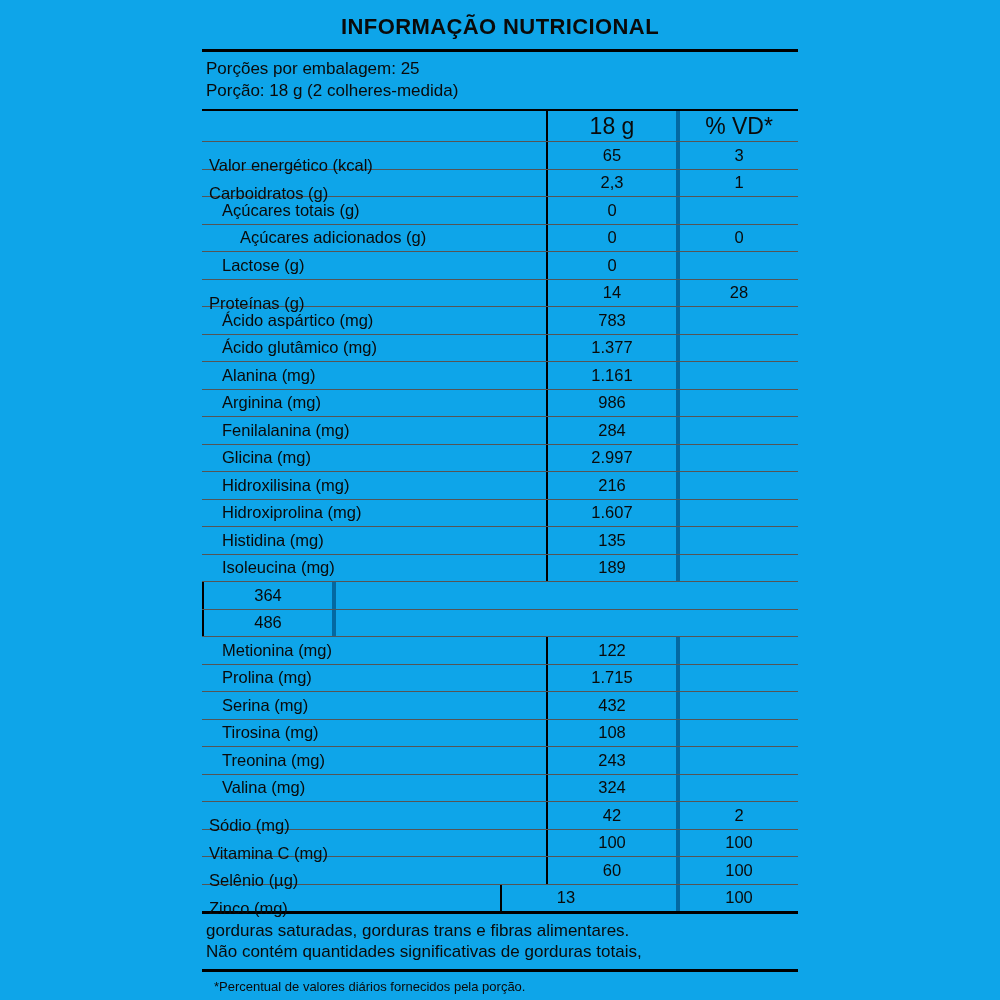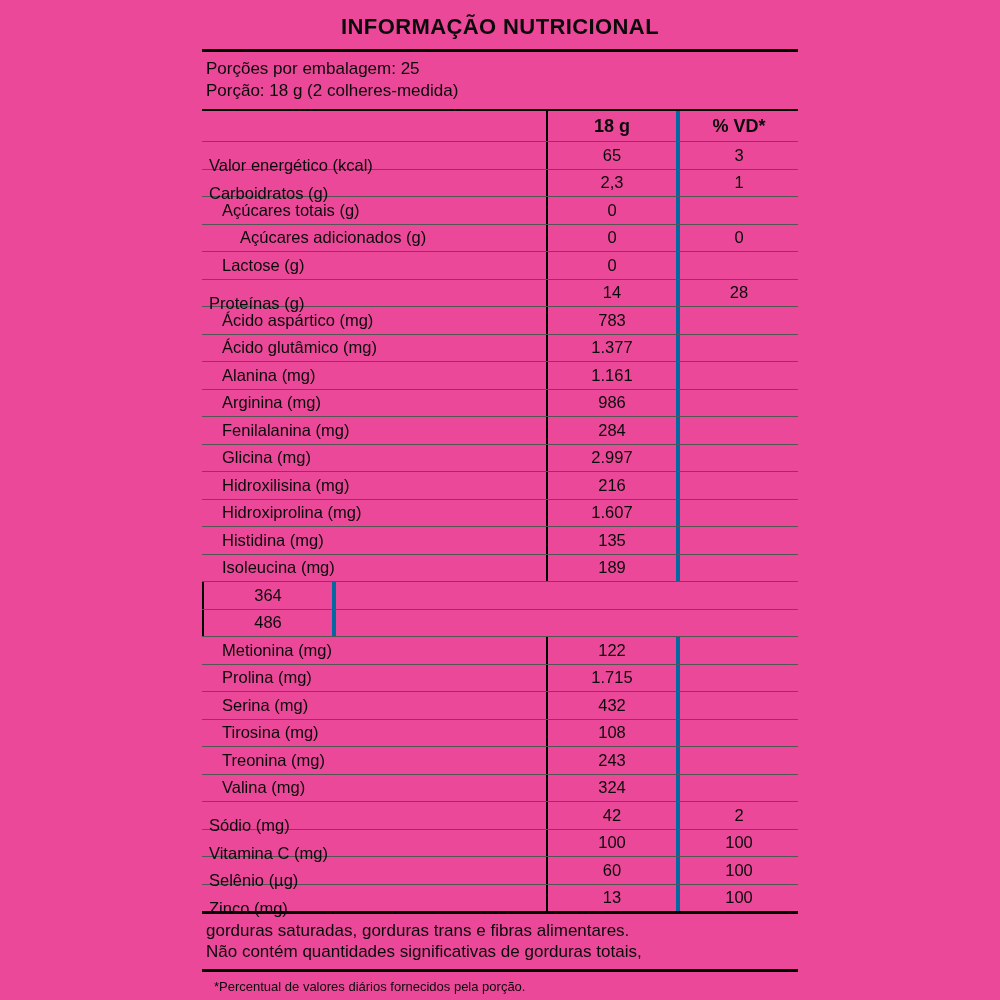--- a/index.html
+++ b/index.html
@@ -7,21 +7,21 @@
     padding: 0;
     background: #ffffff;
   }
   body {
     font-family: "Liberation Sans", "DejaVu Sans", sans-serif;
     color: #0a0a0a;
   }
   .page {
     width: 1000px;
     height: 1000px;
-    background: #ec4899;
+    background: #0ea5e9;
     overflow: hidden;
   }
   .nutrition-label {
     width: 596px;
     margin: 0 auto;
     padding-top: 6px;
   }
   .title {
     font-size: 22px;
     font-weight: bold;
@@ -41,25 +41,26 @@
   }
   .row {
     display: flex;
     align-items: stretch;
     height: 26.5px;
     border-bottom: 1px solid #555;
     font-size: 16.5px;
   }
   .row:last-child {
     border-bottom: none;
+    gap: 46px;
   }
   .header-row {
     height: 30px;
-    font-weight: bold;
-    font-size: 18px;
+    font-weight: normal;
+    font-size: 23px;
   }
   .cell {
     box-sizing: border-box;
     display: flex;
     align-items: center;
   }
   .label-cell {
     flex: 1;
   }
   .amount-cell {

